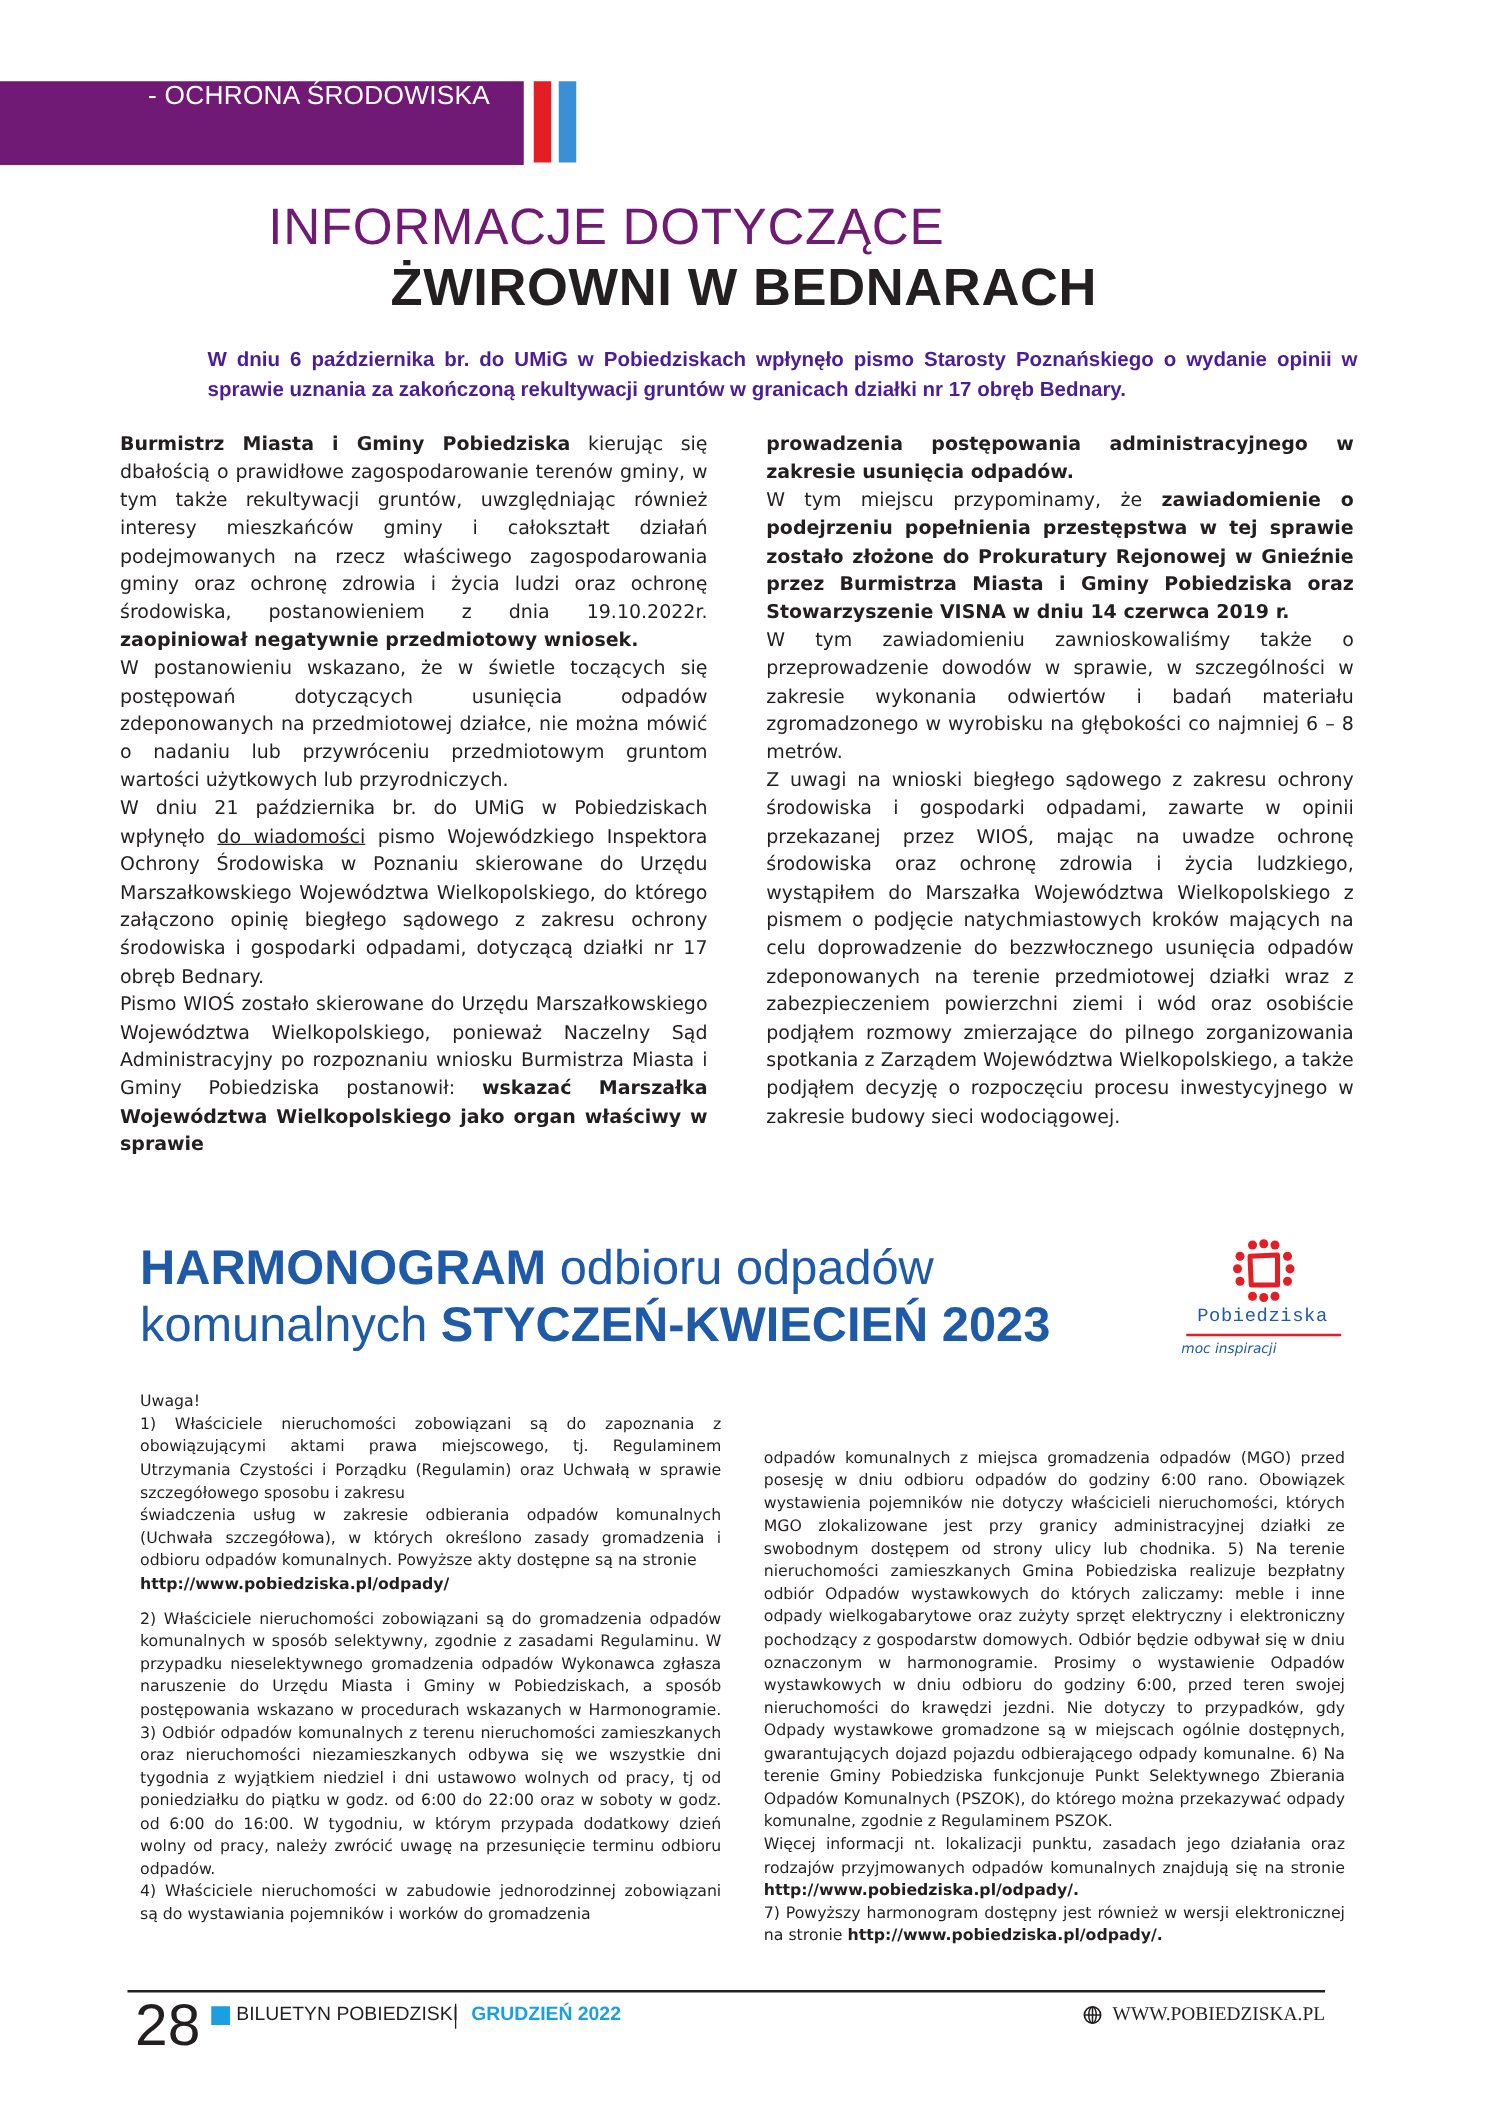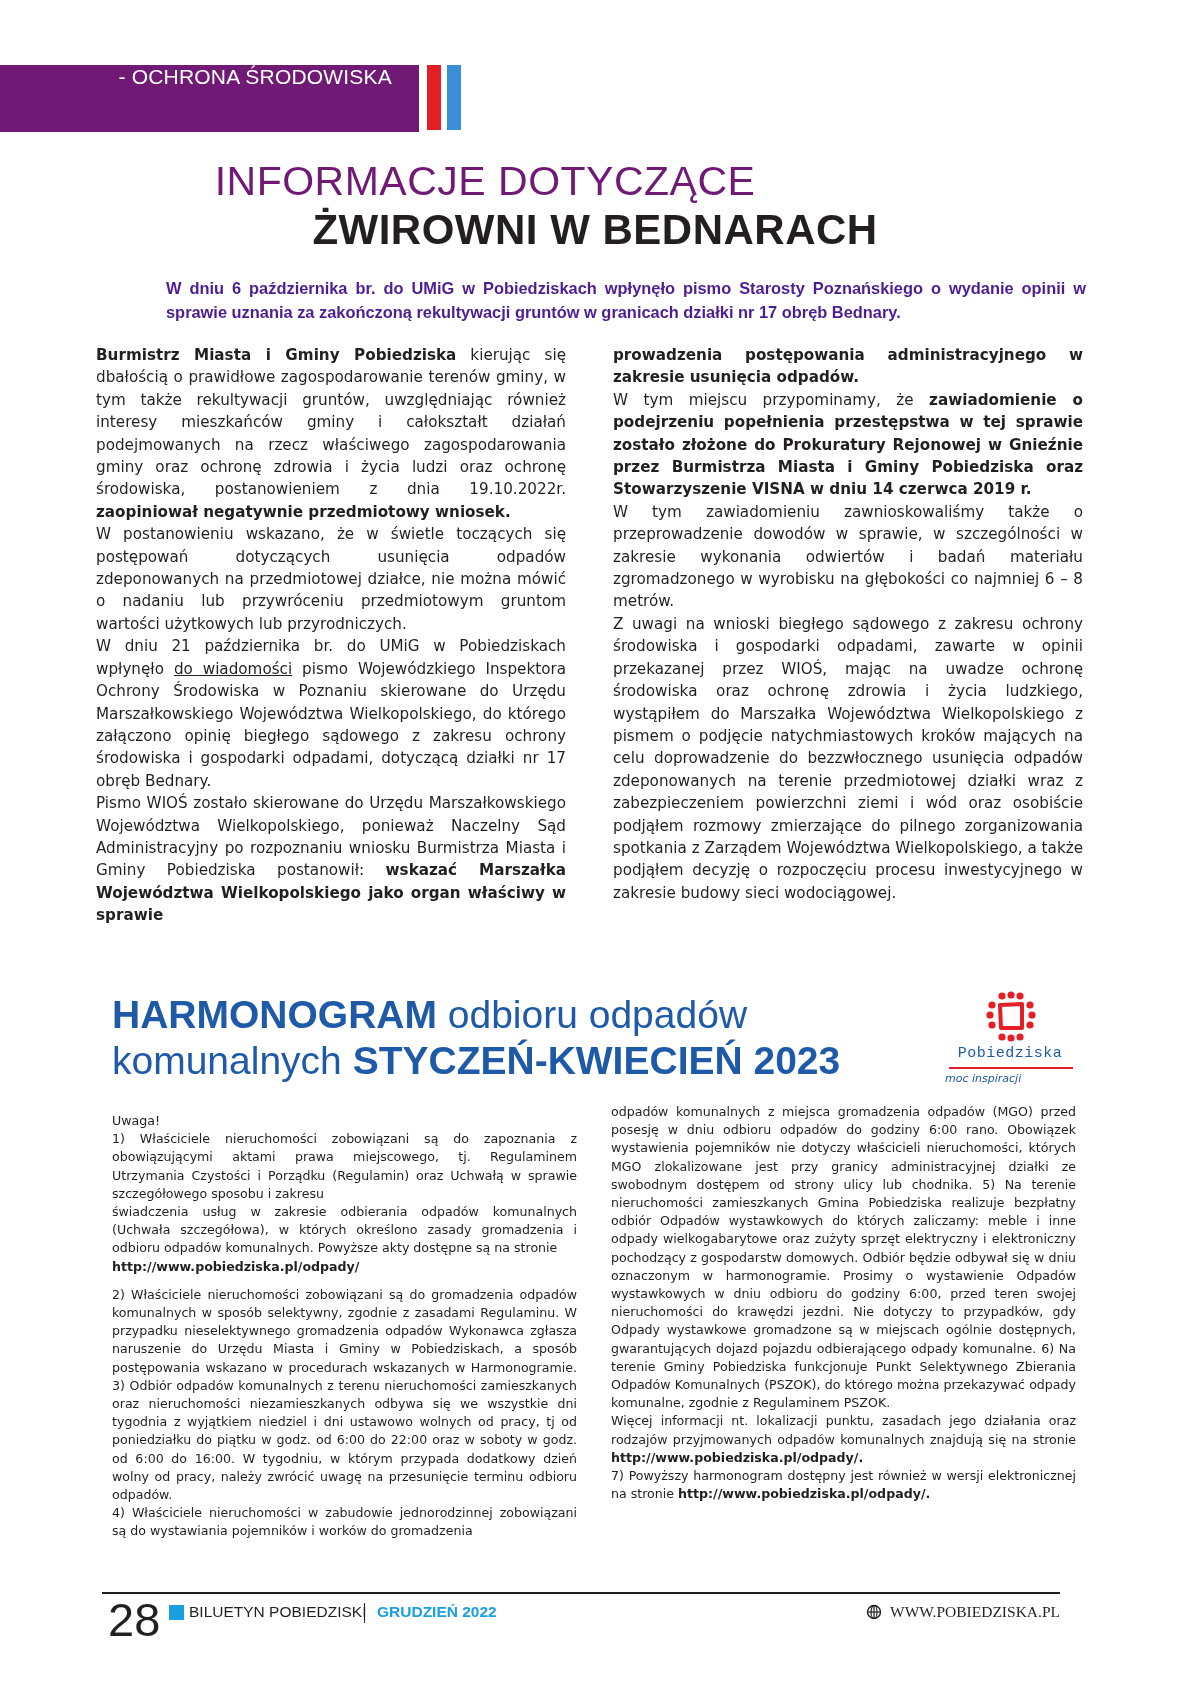--- a/index.html
+++ b/index.html
@@ -53,21 +53,21 @@
     font-family: Liberation Mono, monospace; font-size: 15px; color: #1e5aa8; letter-spacing: 0.5px;
   }
   .logo-underline { position: absolute; left: 4px; top: 77px; width: 124px; height: 2px; background: #e31e24; }
   .logo-sub {
     position: absolute; left: 0; top: 82px; width: 130px; text-align: left; padding-right: 20px;
     font-family: "DejaVu Sans", sans-serif; font-size: 11px; color: #1e5aa8; font-style: italic;
   }
 
   .harm-col { font-size: 12.6px; line-height: 18.2px; }
   .harm-col.left { left: 112px; top: 1112px; width: 465px; }
-  .harm-col.right { left: 611px; top: 1103px; width: 465px; }
+  .harm-col.right { left: 611px; top: 1157px; width: 465px; }
   .harm-col p { margin: 0; }
   .harm-col p.gap { margin-top: 10px; }
 
   .footer-rule { position: absolute; left: 102px; top: 1592px; width: 958px; height: 1.5px; background: #231f20; }
   .page-num {
     position: absolute; left: 108px; top: 1592px;
     font-family: "Liberation Sans", sans-serif; font-size: 47px; color: #231f20;
   }
   .footer-square { position: absolute; left: 169px; top: 1605px; width: 15px; height: 15px; background: #1aa0e0; }
   .footer-pub {

